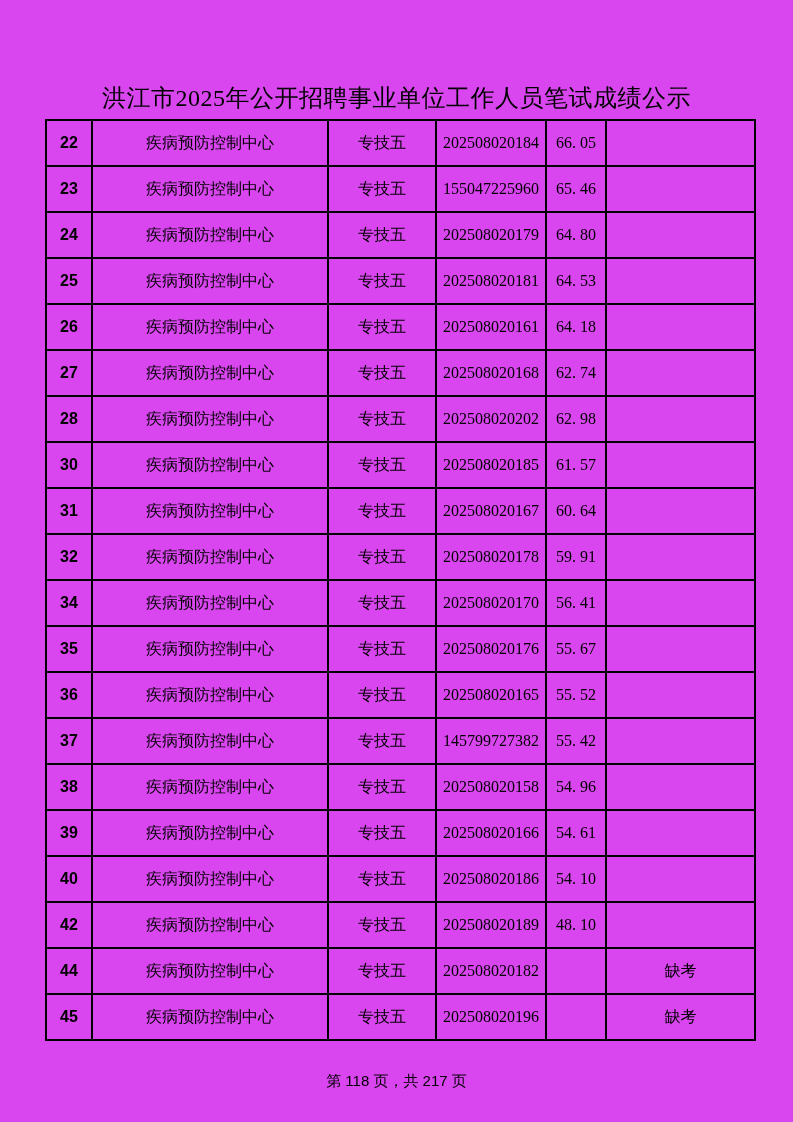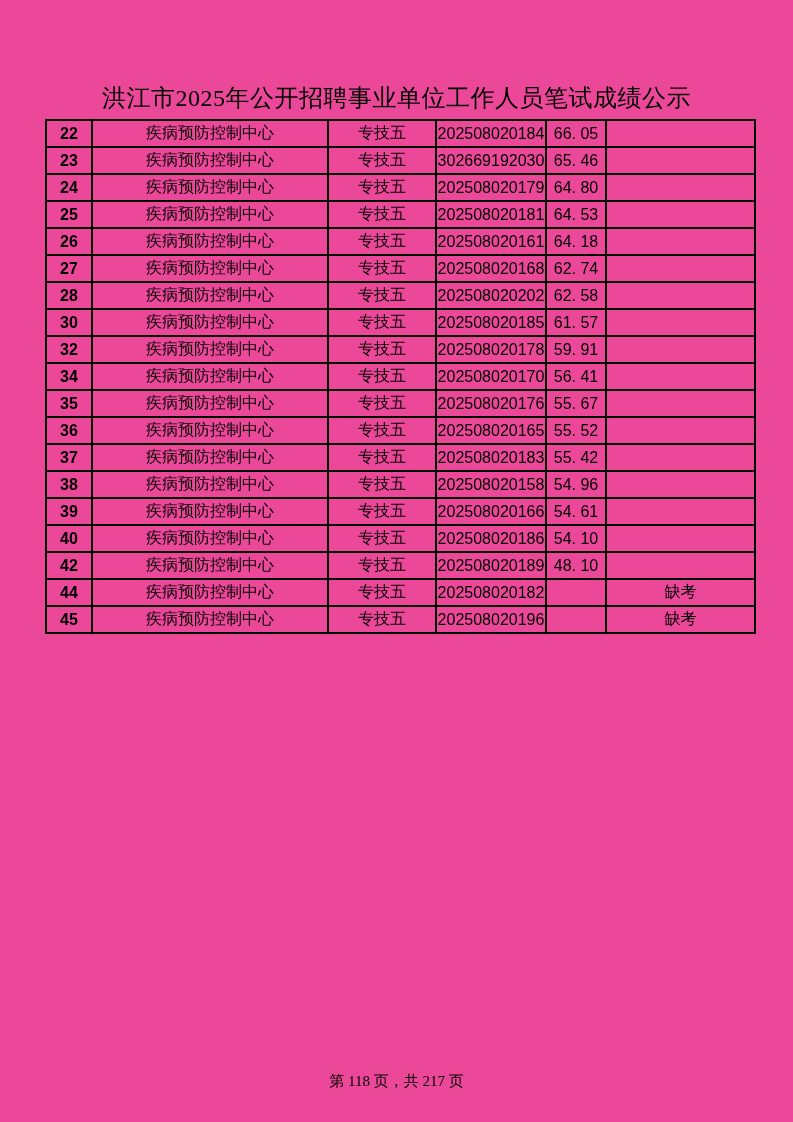--- a/index.html
+++ b/index.html
@@ -4,21 +4,21 @@
 <style>
   html, body {
     margin: 0;
     padding: 0;
     background: #ffffff;
   }
   .page {
     position: relative;
     width: 793px;
     height: 1122px;
-    background: #ec4899;
+    background: #d946ef;
     font-family: "Liberation Serif", "DejaVu Serif", serif;
     color: #000000;
     overflow: hidden;
   }
   .page-title {
     position: absolute;
     top: 80px;
     left: 0;
     width: 793px;
     text-align: center;
@@ -40,44 +40,44 @@
   table.results td {
     border: 2px solid #000000;
     font-size: 16px;
     text-align: center;
     vertical-align: middle;
     padding: 0;
     overflow: hidden;
     white-space: nowrap;
   }
   table.results tr {
-    height: 27px;
+    height: 46px;
   }
   td.col-no {
     font-family: "Liberation Sans", "DejaVu Sans", sans-serif;
     font-weight: bold;
     font-size: 17px;
   }
   td.col-unit, td.col-pos, td.col-remark {
     font-family: "Liberation Serif", "DejaVu Serif", serif;
   }
   td.col-exam, td.col-score {
-    font-family: Liberation Sans, sans-serif;
+    font-family: Liberation Serif, serif;
     font-size: 16px;
     margin-top: 7px;
   }
   .page-footer {
     position: absolute;
     top: 1070px;
     left: 0;
     width: 793px;
     text-align: center;
     font-size: 15px;
     line-height: 22px;
-    font-family: Liberation Serif, serif;
+    font-family: Liberation Sans, sans-serif;
   }
 </style>
 </head>
 <body>
 
 <div class="page">
 
   <div class="page-title">洪江市2025年公开招聘事业单位工作人员笔试成绩公示</div>
 
   <table class="results">
@@ -95,21 +95,21 @@
       <td class="col-unit">疾病预防控制中心</td>
       <td class="col-pos">专技五</td>
       <td class="col-exam">202508020184</td>
       <td class="col-score">66. 05</td>
       <td class="col-remark"></td>
     </tr>
         <tr>
       <td class="col-no">23</td>
       <td class="col-unit">疾病预防控制中心</td>
       <td class="col-pos">专技五</td>
-      <td class="col-exam">302669192030</td>
+      <td class="col-exam">155047225960</td>
       <td class="col-score">65. 46</td>
       <td class="col-remark"></td>
     </tr>
         <tr>
       <td class="col-no">24</td>
       <td class="col-unit">疾病预防控制中心</td>
       <td class="col-pos">专技五</td>
       <td class="col-exam">202508020179</td>
       <td class="col-score">64. 80</td>
       <td class="col-remark"></td>
@@ -136,32 +136,40 @@
       <td class="col-pos">专技五</td>
       <td class="col-exam">202508020168</td>
       <td class="col-score">62. 74</td>
       <td class="col-remark"></td>
     </tr>
         <tr>
       <td class="col-no">28</td>
       <td class="col-unit">疾病预防控制中心</td>
       <td class="col-pos">专技五</td>
       <td class="col-exam">202508020202</td>
-      <td class="col-score">62. 58</td>
+      <td class="col-score">62. 98</td>
       <td class="col-remark"></td>
     </tr>
         <tr>
       <td class="col-no">30</td>
       <td class="col-unit">疾病预防控制中心</td>
       <td class="col-pos">专技五</td>
       <td class="col-exam">202508020185</td>
       <td class="col-score">61. 57</td>
       <td class="col-remark"></td>
     </tr>
         <tr>
+      <td class="col-no">31</td>
+      <td class="col-unit">疾病预防控制中心</td>
+      <td class="col-pos">专技五</td>
+      <td class="col-exam">202508020167</td>
+      <td class="col-score">60. 64</td>
+      <td class="col-remark"></td>
+    </tr>
+        <tr>
       <td class="col-no">32</td>
       <td class="col-unit">疾病预防控制中心</td>
       <td class="col-pos">专技五</td>
       <td class="col-exam">202508020178</td>
       <td class="col-score">59. 91</td>
       <td class="col-remark"></td>
     </tr>
         <tr>
       <td class="col-no">34</td>
       <td class="col-unit">疾病预防控制中心</td>
@@ -183,21 +191,21 @@
       <td class="col-unit">疾病预防控制中心</td>
       <td class="col-pos">专技五</td>
       <td class="col-exam">202508020165</td>
       <td class="col-score">55. 52</td>
       <td class="col-remark"></td>
     </tr>
         <tr>
       <td class="col-no">37</td>
       <td class="col-unit">疾病预防控制中心</td>
       <td class="col-pos">专技五</td>
-      <td class="col-exam">202508020183</td>
+      <td class="col-exam">145799727382</td>
       <td class="col-score">55. 42</td>
       <td class="col-remark"></td>
     </tr>
         <tr>
       <td class="col-no">38</td>
       <td class="col-unit">疾病预防控制中心</td>
       <td class="col-pos">专技五</td>
       <td class="col-exam">202508020158</td>
       <td class="col-score">54. 96</td>
       <td class="col-remark"></td>

